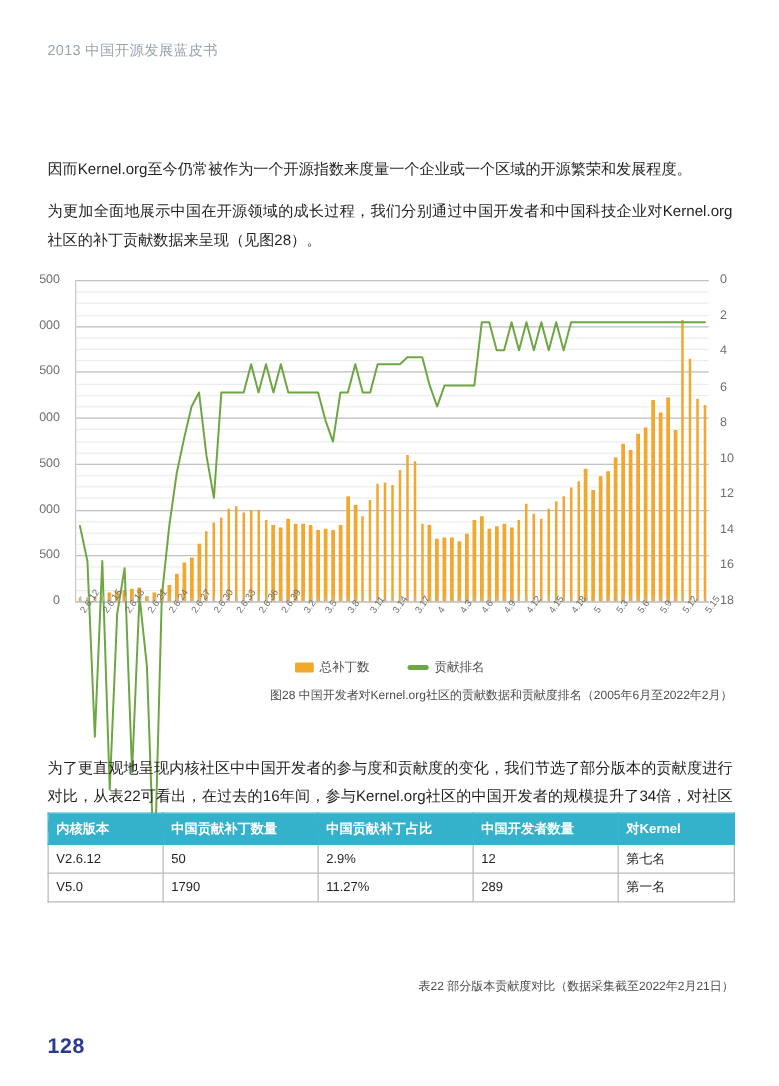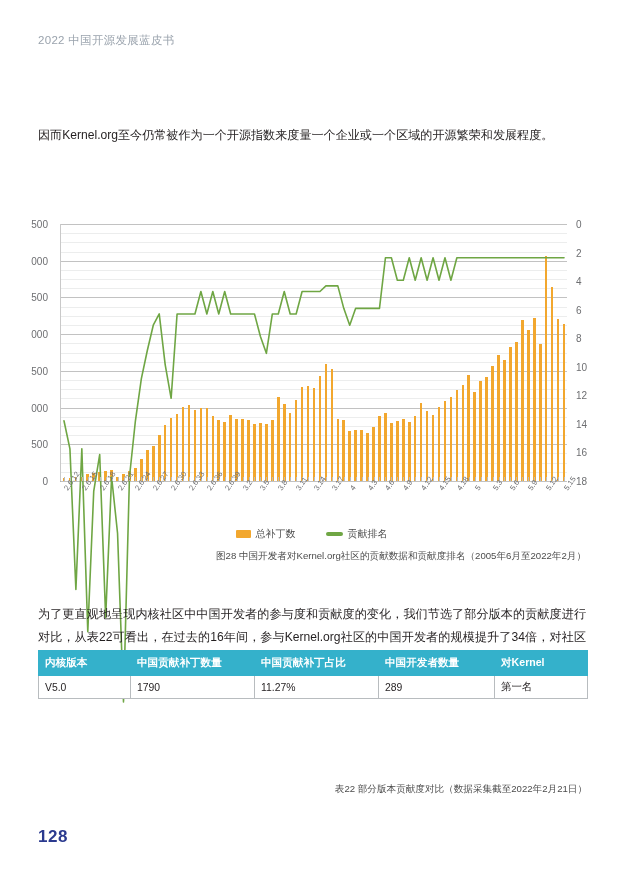--- a/index.html
+++ b/index.html
@@ -118,23 +118,24 @@
     position:absolute;left:38px;top:827px;
     font-size:17px;font-weight:bold;color:#2b3a8f;
     letter-spacing:.5px;
   }
 </style>
 </head>
 <body>
 
 <div class="page">
 
-  <div class="running-head">2022 中国开源发展蓝皮书</div>
+  <div class="running-head">2013 中国开源发展蓝皮书</div>
 
   <div class="para" id="p1">因而Kernel.org至今仍常被作为一个开源指数来度量一个企业或一个区域的开源繁荣和发展程度。</div>
+  <div class="para" id="p2">为更加全面地展示中国在开源领域的成长过程，我们分别通过中国开发者和中国科技企业对Kernel.org社区的补丁贡献数据来呈现（见图28）。</div>
 
   <div class="chart">
     <div class="ylabels-left" id="yleft">
         <div class="ytick" style="top: 6px;">500</div>
         <div class="ytick" style="top: 42.7143px;">000</div>
         <div class="ytick" style="top: 79.4286px;">500</div>
         <div class="ytick" style="top: 116.143px;">000</div>
         <div class="ytick" style="top: 152.857px;">500</div>
         <div class="ytick" style="top: 189.571px;">000</div>
         <div class="ytick" style="top: 226.286px;">500</div>
@@ -429,20 +430,27 @@
         <tr id="thead-row">
           <th>内核版本</th>
           <th>中国贡献补丁数量</th>
           <th>中国贡献补丁占比</th>
           <th>中国开发者数量</th>
           <th>对Kernel</th>
         </tr>
       </thead>
     <tbody id="tbody">
         <tr>
+          <td>V2.6.12</td>
+          <td>50</td>
+          <td>2.9%</td>
+          <td>12</td>
+          <td>第七名</td>
+        </tr>
+        <tr>
           <td>V5.0</td>
           <td>1790</td>
           <td>11.27%</td>
           <td>289</td>
           <td>第一名</td>
         </tr>
       </tbody>
   </table>
 
   <div class="tabcap">表22 部分版本贡献度对比（数据采集截至2022年2月21日）</div>

